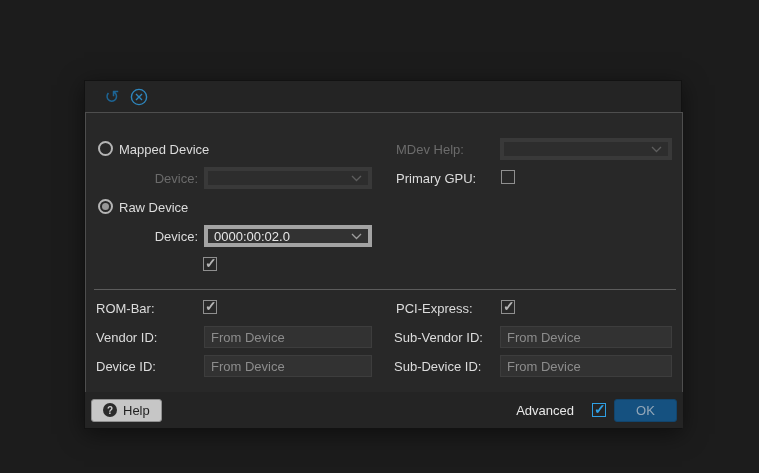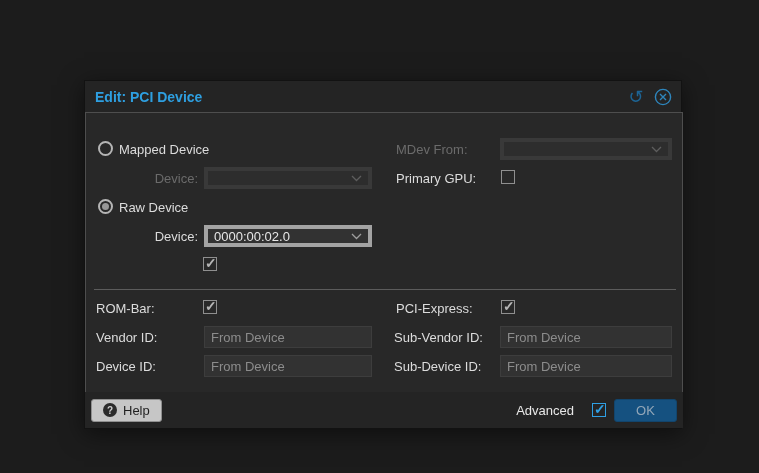--- a/index.html
+++ b/index.html
@@ -93,38 +93,37 @@
     border-radius:3px; color:#93a7b8; font-size:13px; cursor:pointer;
     font-family:"Liberation Sans", sans-serif;
   }
 </style>
 </head>
 <body>
 
 <div class="dialog">
 
   <div class="dlg-header">
-    <span class="dlg-title">Edit: PCI Device</span>
     <button class="tool-btn" title="">
       <span style="color:#1d6494;font-size:18px;line-height:18px;">↺</span>
     </button>
     <button class="tool-btn">
       <svg width="18" height="18" viewBox="0 0 18 18">
         <circle cx="9" cy="9" r="7.6" fill="none" stroke="#2e86bd" stroke-width="1.4"></circle>
         <path d="M6 6 L12 12 M12 6 L6 12" stroke="#2e86bd" stroke-width="1.4"></path>
       </svg>
     </button>
   </div>
 
   <div class="dlg-body">
 
     <div class="radio" style="left:12px;top:28px;"></div>
     <span class="lbl" style="left:33px;top:29px;">Mapped Device</span>
 
-    <span class="lbl disabled" style="left:310px;top:29px;">MDev From:</span>
+    <span class="lbl disabled" style="left:310px;top:29px;">MDev Help:</span>
     <div class="combo disabled" style="left:414px;top:25px;width:172px;">
       <span></span>
       <span class="chev">
         <svg width="11" height="7" viewBox="0 0 11 7">
             <path d="M1 1 L5.5 5.5 L10 1" fill="none" stroke="#5d5d5d" stroke-width="1.3"></path>
           </svg>
       </span>
     </div>
 
     <span class="lbl disabled ralign" style="top:58px;">Device:</span>

